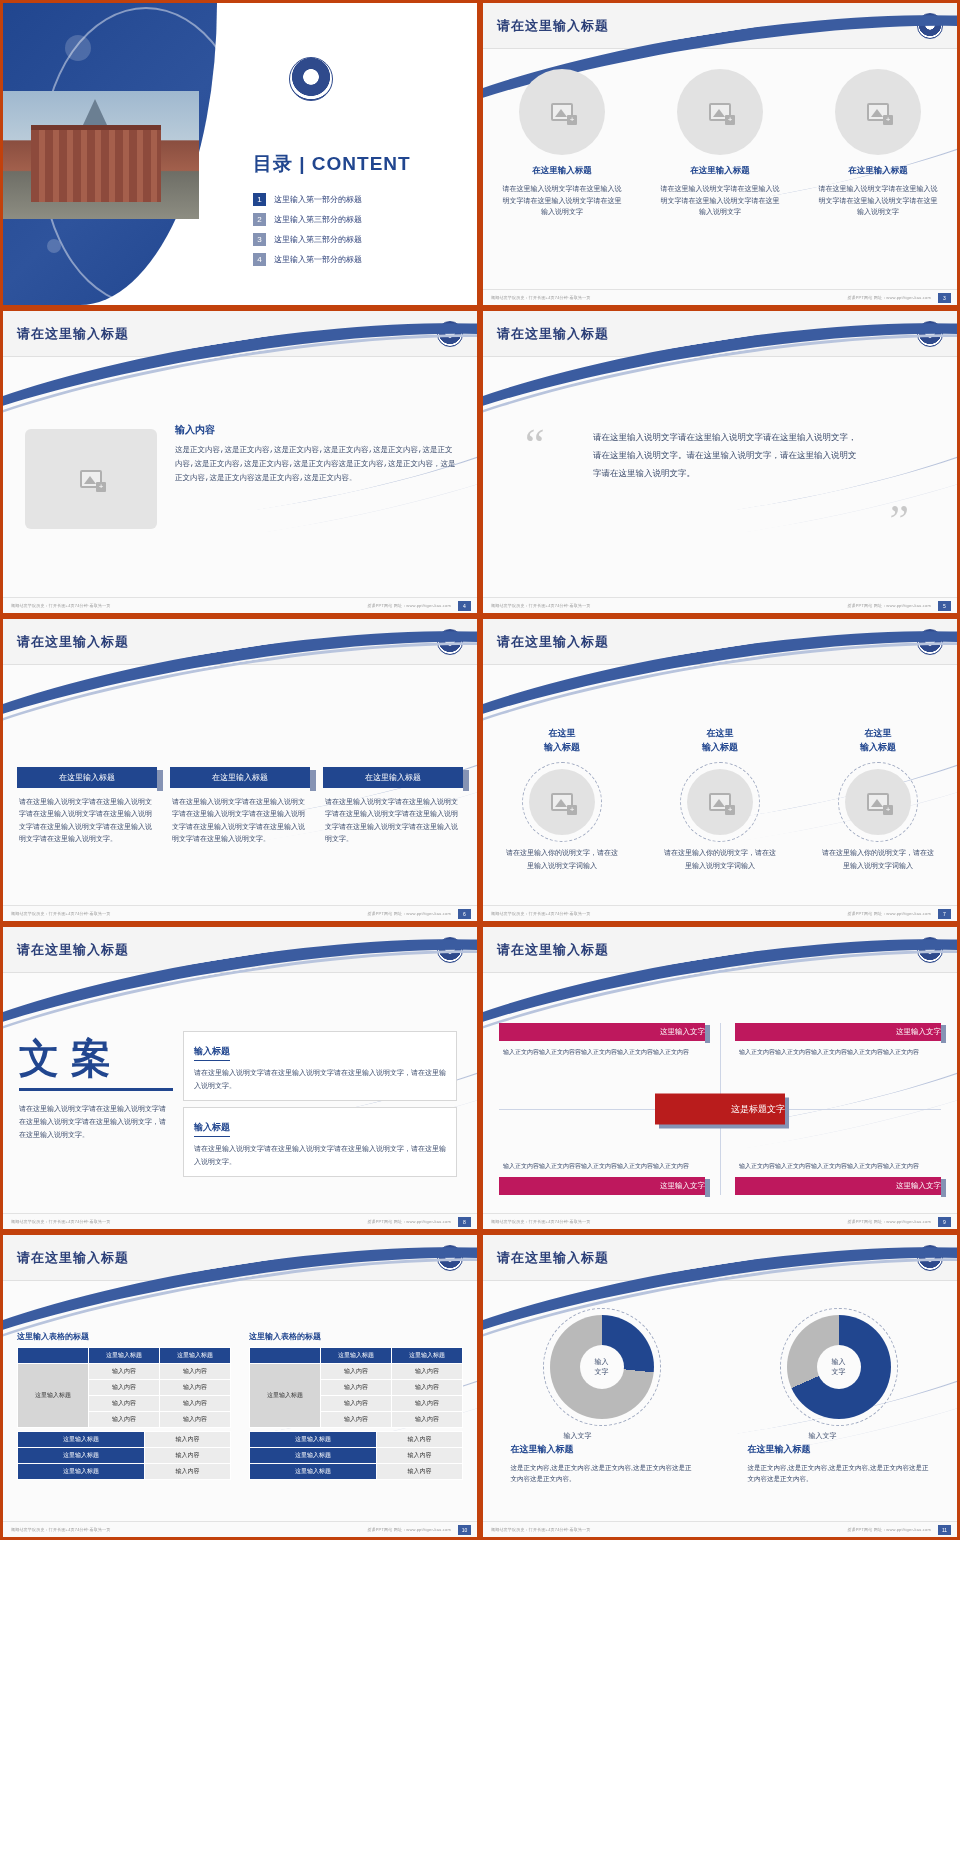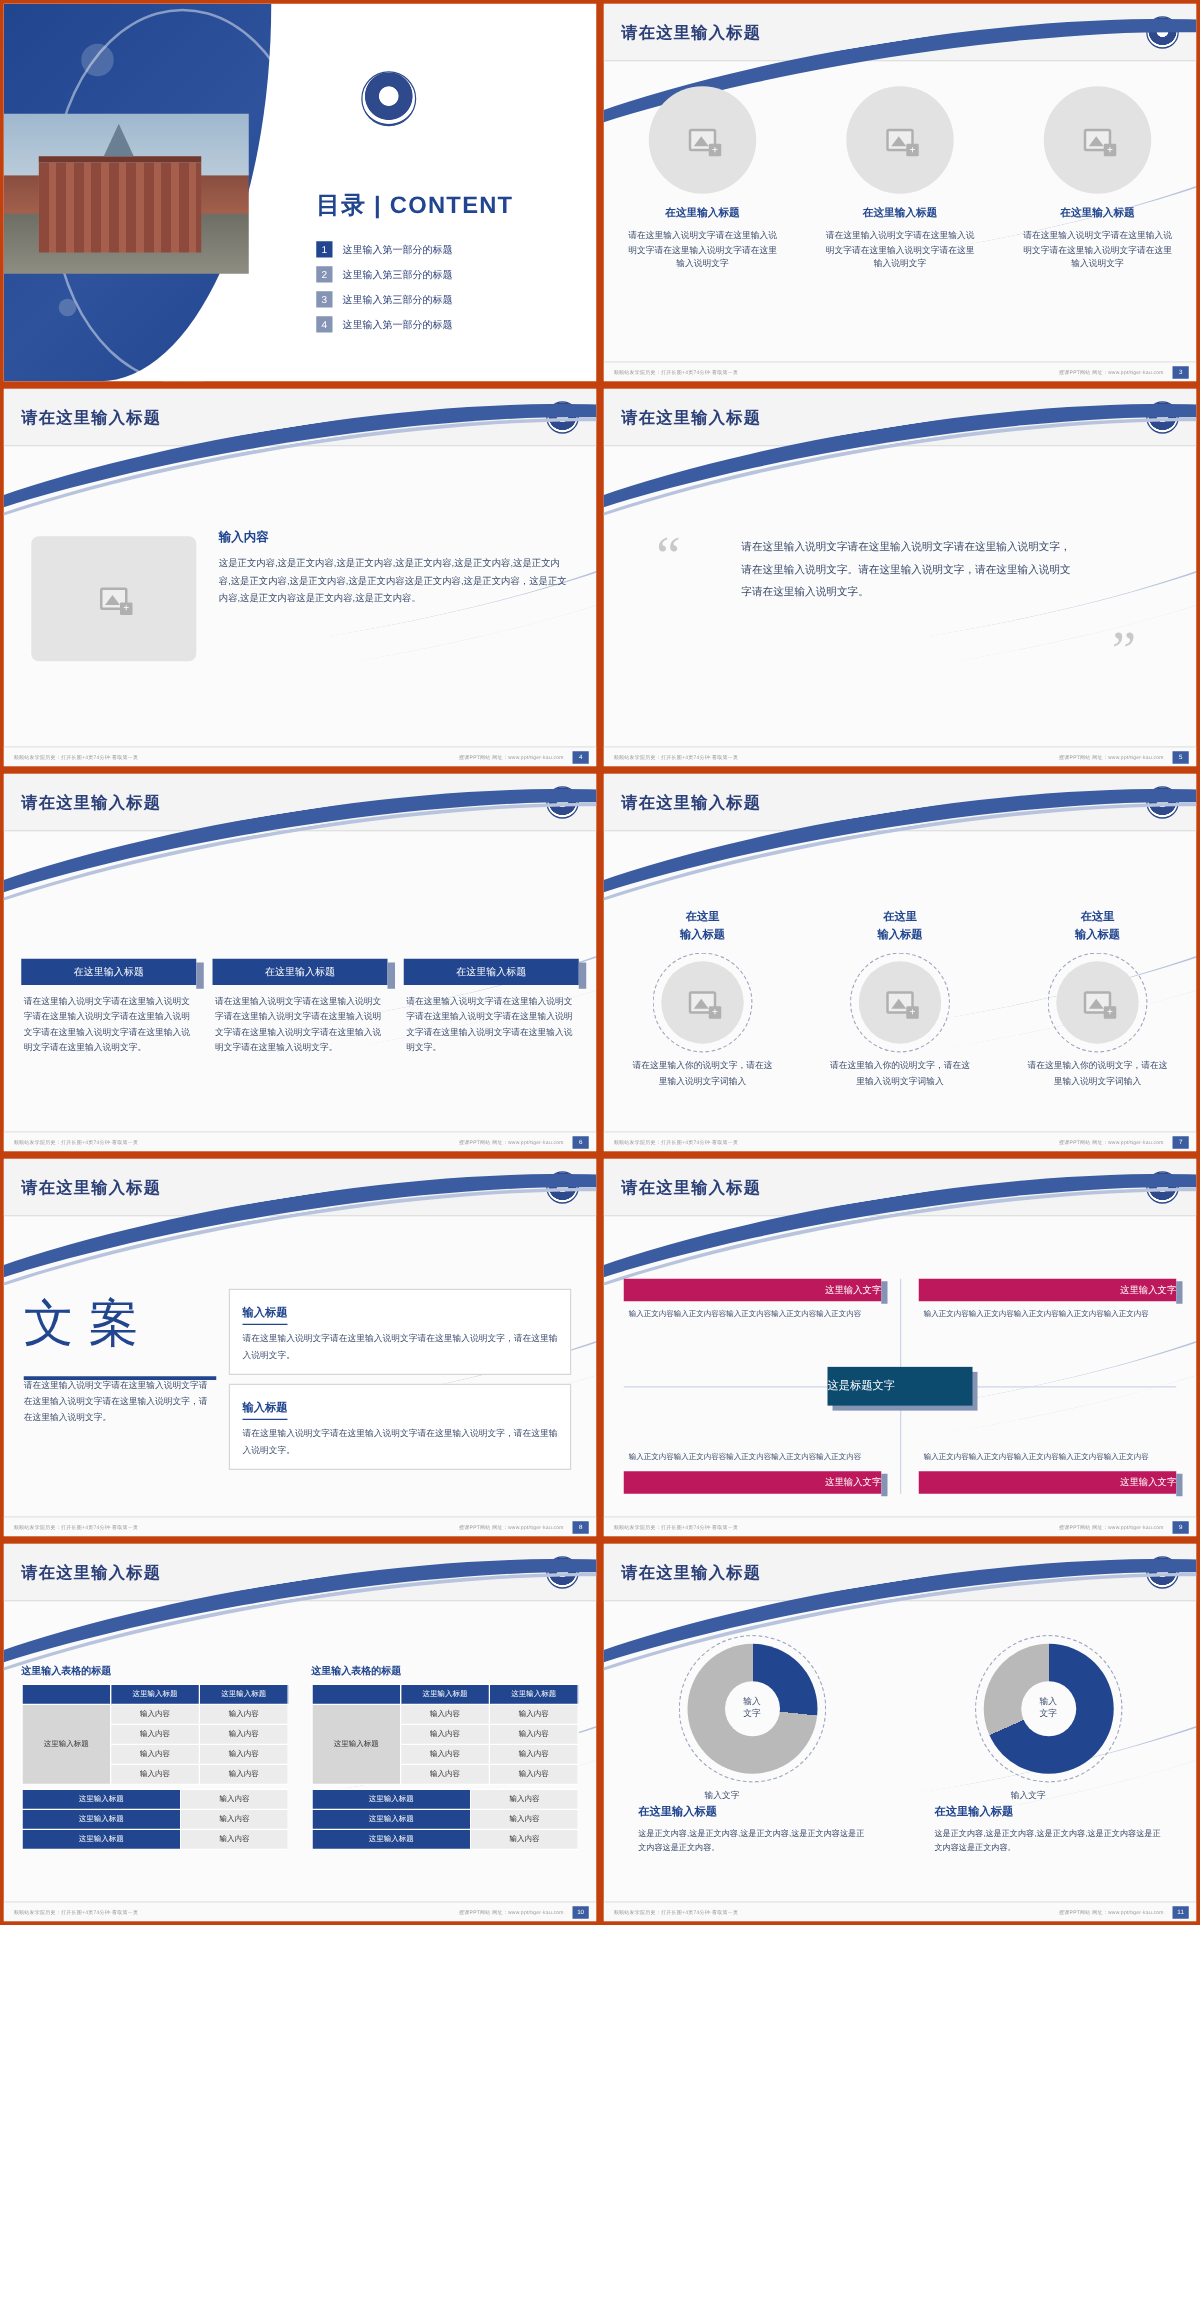--- a/index.html
+++ b/index.html
@@ -165,21 +165,21 @@
   .col3 h4 { font-size: 8.5px; color: #21468f; margin-bottom: 6px; }
   .col3 p { font-size: 7px; color: #3a4a6b; line-height: 1.65; }
   
   .s3-img {
     position: absolute; left: 22px; top: 118px;
     width: 132px; height: 100px; background: #e4e4e4; border-radius: 6px;
     display: flex; align-items: center; justify-content: center;
   }
   .s3-body { position: absolute; left: 172px; top: 112px; width: 282px; }
   .s3-body h4 { font-size: 10px; color: #21468f; margin-bottom: 7px; }
-  .s3-body p { font-size: 7.5px; color: #3a4a6b; line-height: 1.85; }
+  .s3-body p { font-size: 7.5px; color: #3a4a6b; line-height: 1.85; font-family: Liberation Mono, monospace; }
   
   .quote-open {
     position: absolute; left: 42px; top: 112px;
     font-size: 44px; color: #c9c9c9; font-family: "Liberation Serif", serif; line-height: 1;
   }
   .quote-close {
     position: absolute; right: 48px; top: 188px;
     font-size: 44px; color: #c9c9c9; font-family: "Liberation Serif", serif; line-height: 1;
   }
   .quote-text {
@@ -208,36 +208,36 @@
   }
   .dcirc::before {
     content: ""; position: absolute; left: -7px; top: -7px; right: -7px; bottom: -7px;
     border: 1px dashed #9fa9c0; border-radius: 50%;
   }
   .s6-caps { position: absolute; top: 228px; left: 0; right: 0; display: flex; justify-content: space-around; }
   .s6-caps div { width: 118px; text-align: center; font-size: 7px; color: #3a4a6b; line-height: 1.8; }
   
   .big-word {
     position: absolute; left: 16px; top: 104px;
-    font-size: 40px; font-weight: normal; color: #21468f; letter-spacing: 12px;
-    border-bottom: 3px solid #21468f; padding-bottom: 15px; width: 154px;
+    font-size: 40px; font-weight: bold; color: #21468f; letter-spacing: 12px;
+    border-bottom: 3px solid #21468f; padding-bottom: 2px; width: 154px;
   }
   .s7-left-p { position: absolute; left: 16px; top: 176px; width: 150px; font-size: 7px; color: #3a4a6b; line-height: 1.85; }
   .s7-box { position: absolute; left: 180px; width: 274px; border: 1px solid #d7d7d7; background: #fff; padding: 8px 10px; }
   .s7-box h5 { font-size: 9px; color: #21468f; margin-bottom: 6px; border-bottom: 1px solid #21468f; display: inline-block; padding-bottom: 2px; }
   .s7-box p { font-size: 7px; color: #3a4a6b; line-height: 1.8; }
   
   .s8-wrap { position: absolute; left: 16px; right: 16px; top: 96px; bottom: 34px; }
   .s8-q { position: absolute; width: 206px; }
   .s8-bar { background: #be185d; color: #fff; font-size: 7.5px; text-align: right; padding: 4px 0; position: relative; }
   .s8-bar::after { content: ""; position: absolute; right: -5px; top: 2px; width: 5px; height: 100%; background: #8593b4; }
   .s8-txt { font-size: 6px; color: #3a4a6b; line-height: 1.7; padding: 6px 4px; }
   .s8-center {
     position: absolute; left: 50%; top: 50%; transform: translate(-50%,-50%);
-    width: 116px; background: #0c4a6e; color: #fff; text-align: left;
+    width: 130px; background: #b91c1c; color: #fff; text-align: right;
     font-size: 9px; padding: 9px 0; box-shadow: 4px 4px 0 #8593b4;
   }
   .s8-line-h { position: absolute; left: 0; right: 0; top: 50%; border-top: 1px solid #cdd5e6; }
   .s8-line-v { position: absolute; top: 0; bottom: 0; left: 50%; border-left: 1px solid #cdd5e6; }
   
   .tbl-wrap { position: absolute; top: 96px; display: flex; gap: 18px; left: 14px; }
   .tbl-block { width: 214px; }
   .tbl-block h5 { font-size: 8px; color: #21468f; font-weight: bold; margin-bottom: 5px; }
   table { border-collapse: collapse; width: 100%; }
   td, th { border: 1px solid #ffffff; font-size: 6px; text-align: center; padding: 3px 0; }

